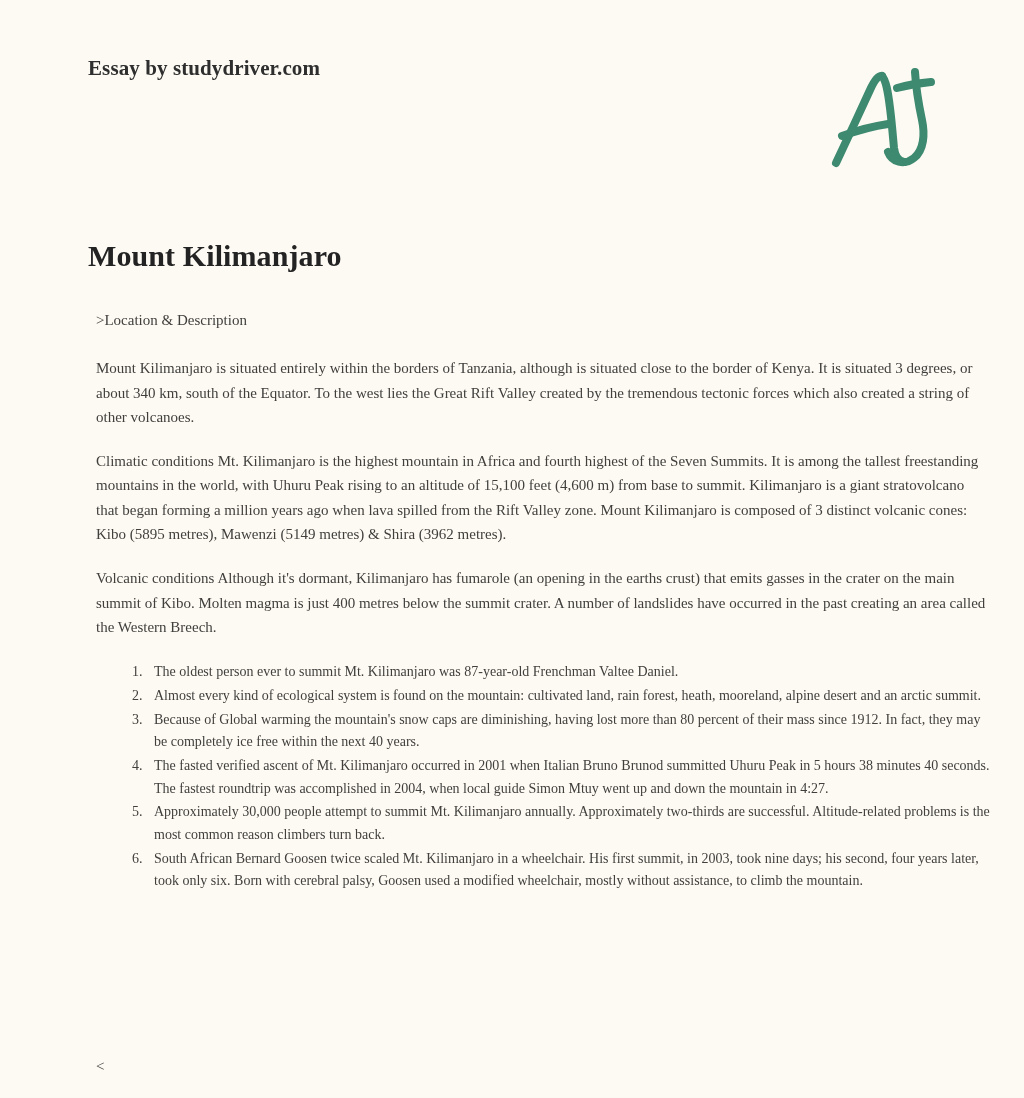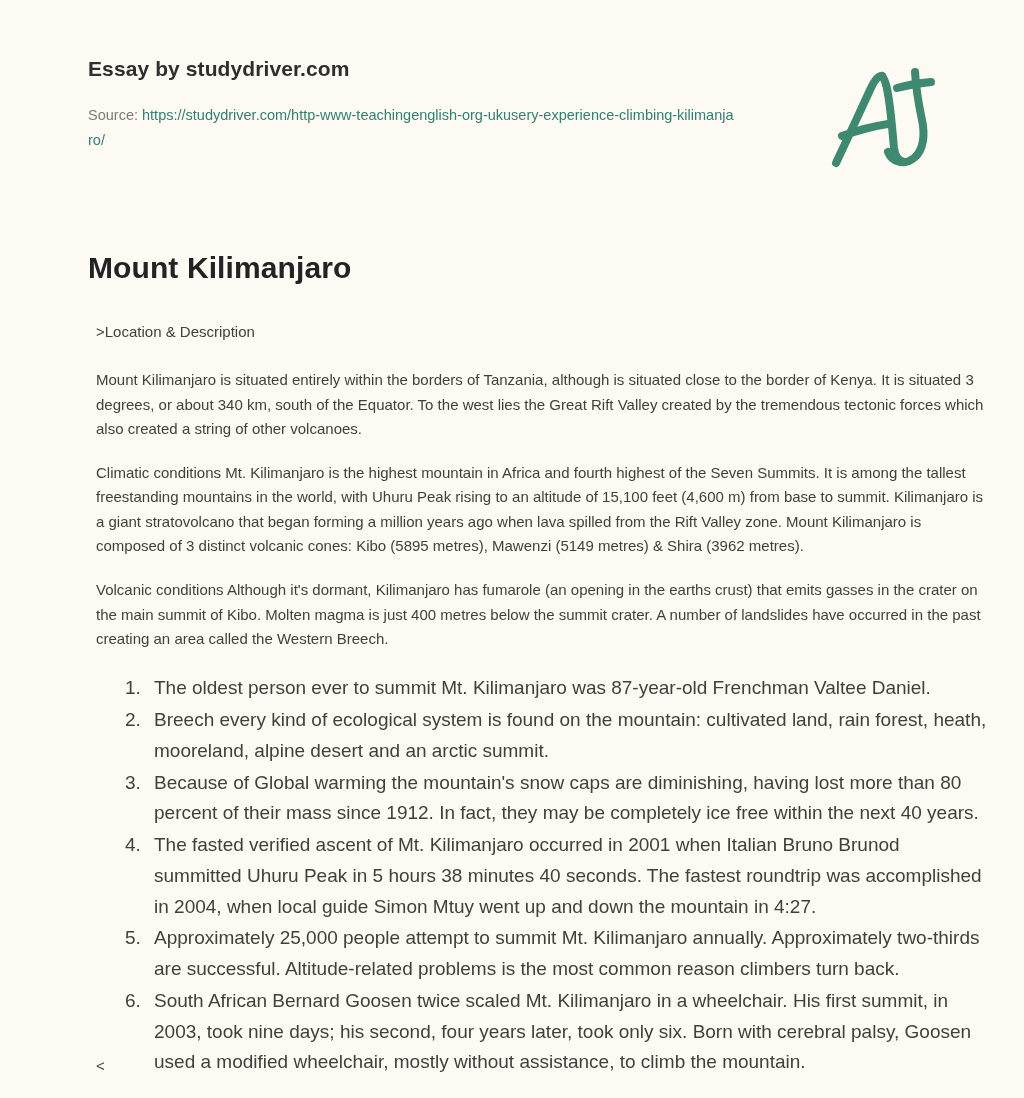--- a/index.html
+++ b/index.html
@@ -14,20 +14,21 @@
     font-family: "Liberation Sans", sans-serif;
     color: #3b3b3b;
     overflow: hidden;
   }
 
   .page {
     position: relative;
     width: 1024px;
     height: 1098px;
     box-sizing: border-box;
+    font-family: Liberation Serif, serif;
   }
 
   
   .header {
     position: absolute;
     left: 0;
     top: 0;
     width: 1024px;
     padding: 56px 64px 0 88px;
     box-sizing: border-box;
@@ -70,21 +71,21 @@
   .logo svg {
     display: block;
     width: 130px;
     height: 118px;
   }
 
   
   .article {
     position: absolute;
     left: 0;
-    top: 250px;
+    top: 238px;
     width: 1024px;
     padding: 0 34px 0 88px;
     box-sizing: border-box;
   }
 
   h1.doc-title {
     font-size: 30px;
     font-weight: bold;
     color: #232323;
     margin: 0 0 34px 0;
@@ -100,21 +101,21 @@
     padding-left: 8px;
   }
 
   .body-text.lead {
     margin-bottom: 24px;
   }
 
   ol.facts {
     margin: 22px 0 0 0;
     padding-left: 58px;
-    font-size: 19px;
+    font-size: 14px;
     line-height: 1.62;
     color: #403f3c;
   }
   ol.facts li {
     margin-bottom: 1px;
     padding-left: 8px;
   }
 
   .trailing-mark {
     position: absolute;
@@ -125,24 +126,20 @@
     color: #403f3c;
   }
 </style>
 </head>
 <body>
 
 <div class="page">
 
   <div class="header">
     <div class="brand-title">Essay by studydriver.com</div>
-    <div class="source-line">
-      <span class="source-label">Source:</span>
-      <a class="source-url" href="#">https://studydriver.com/http-www-teachingenglish-org-ukusery-experience-climbing-kilimanjaro/</a>
-    </div>
   </div>
 
   <div class="logo">
     <svg viewBox="0 0 130 118" xmlns="http://www.w3.org/2000/svg" fill="none" stroke="#3d8a70" stroke-linecap="round" stroke-linejoin="round">
 
       <path d="M14 101 C 22 84, 38 50, 48 28 C 52 19, 56 13, 60 14" stroke-width="8"></path>
 
       <path d="M60 14 C 64 18, 66 30, 68 46 C 70 62, 71 76, 72 86 C 73 94, 76 99, 82 100" stroke-width="8"></path>
 
       <path d="M20 74 C 34 69, 52 64, 66 62" stroke-width="8"></path>
@@ -157,23 +154,23 @@
     <h1 class="doc-title">Mount Kilimanjaro</h1>
 
     <p class="body-text lead">&gt;Location &amp; Description</p>
 
     <p class="body-text">Mount Kilimanjaro is situated entirely within the borders of Tanzania, although is situated close to the border of Kenya. It is situated 3 degrees, or about 340 km, south of the Equator. To the west lies the Great Rift Valley created by the tremendous tectonic forces which also created a string of other volcanoes.</p>
     <p class="body-text">Climatic conditions Mt. Kilimanjaro is the highest mountain in Africa and fourth highest of the Seven Summits. It is among the tallest freestanding mountains in the world, with Uhuru Peak rising to an altitude of 15,100 feet (4,600 m) from base to summit. Kilimanjaro is a giant stratovolcano that began forming a million years ago when lava spilled from the Rift Valley zone. Mount Kilimanjaro is composed of 3 distinct volcanic cones: Kibo (5895 metres), Mawenzi (5149 metres) &amp; Shira (3962 metres).</p>
     <p class="body-text">Volcanic conditions Although it's dormant, Kilimanjaro has fumarole (an opening in the earths crust) that emits gasses in the crater on the main summit of Kibo. Molten magma is just 400 metres below the summit crater. A number of landslides have occurred in the past creating an area called the Western Breech.</p>
 
     <ol class="facts">
       <li>The oldest person ever to summit Mt. Kilimanjaro was 87-year-old Frenchman Valtee Daniel.</li>
-      <li>Breech every kind of ecological system is found on the mountain: cultivated land, rain forest, heath, mooreland, alpine desert and an arctic summit.</li>
+      <li>Almost every kind of ecological system is found on the mountain: cultivated land, rain forest, heath, mooreland, alpine desert and an arctic summit.</li>
       <li>Because of Global warming the mountain's snow caps are diminishing, having lost more than 80 percent of their mass since 1912. In fact, they may be completely ice free within the next 40 years.</li>
       <li>The fasted verified ascent of Mt. Kilimanjaro occurred in 2001 when Italian Bruno Brunod summitted Uhuru Peak in 5 hours 38 minutes 40 seconds. The fastest roundtrip was accomplished in 2004, when local guide Simon Mtuy went up and down the mountain in 4:27.</li>
-      <li>Approximately 25,000 people attempt to summit Mt. Kilimanjaro annually. Approximately two-thirds are successful. Altitude-related problems is the most common reason climbers turn back.</li>
+      <li>Approximately 30,000 people attempt to summit Mt. Kilimanjaro annually. Approximately two-thirds are successful. Altitude-related problems is the most common reason climbers turn back.</li>
       <li>South African Bernard Goosen twice scaled Mt. Kilimanjaro in a wheelchair. His first summit, in 2003, took nine days; his second, four years later, took only six. Born with cerebral palsy, Goosen used a modified wheelchair, mostly without assistance, to climb the mountain.</li>
     </ol>
   </div>
 
   <div class="trailing-mark">&lt;</div>
 
 </div>
 
 </body></html>

